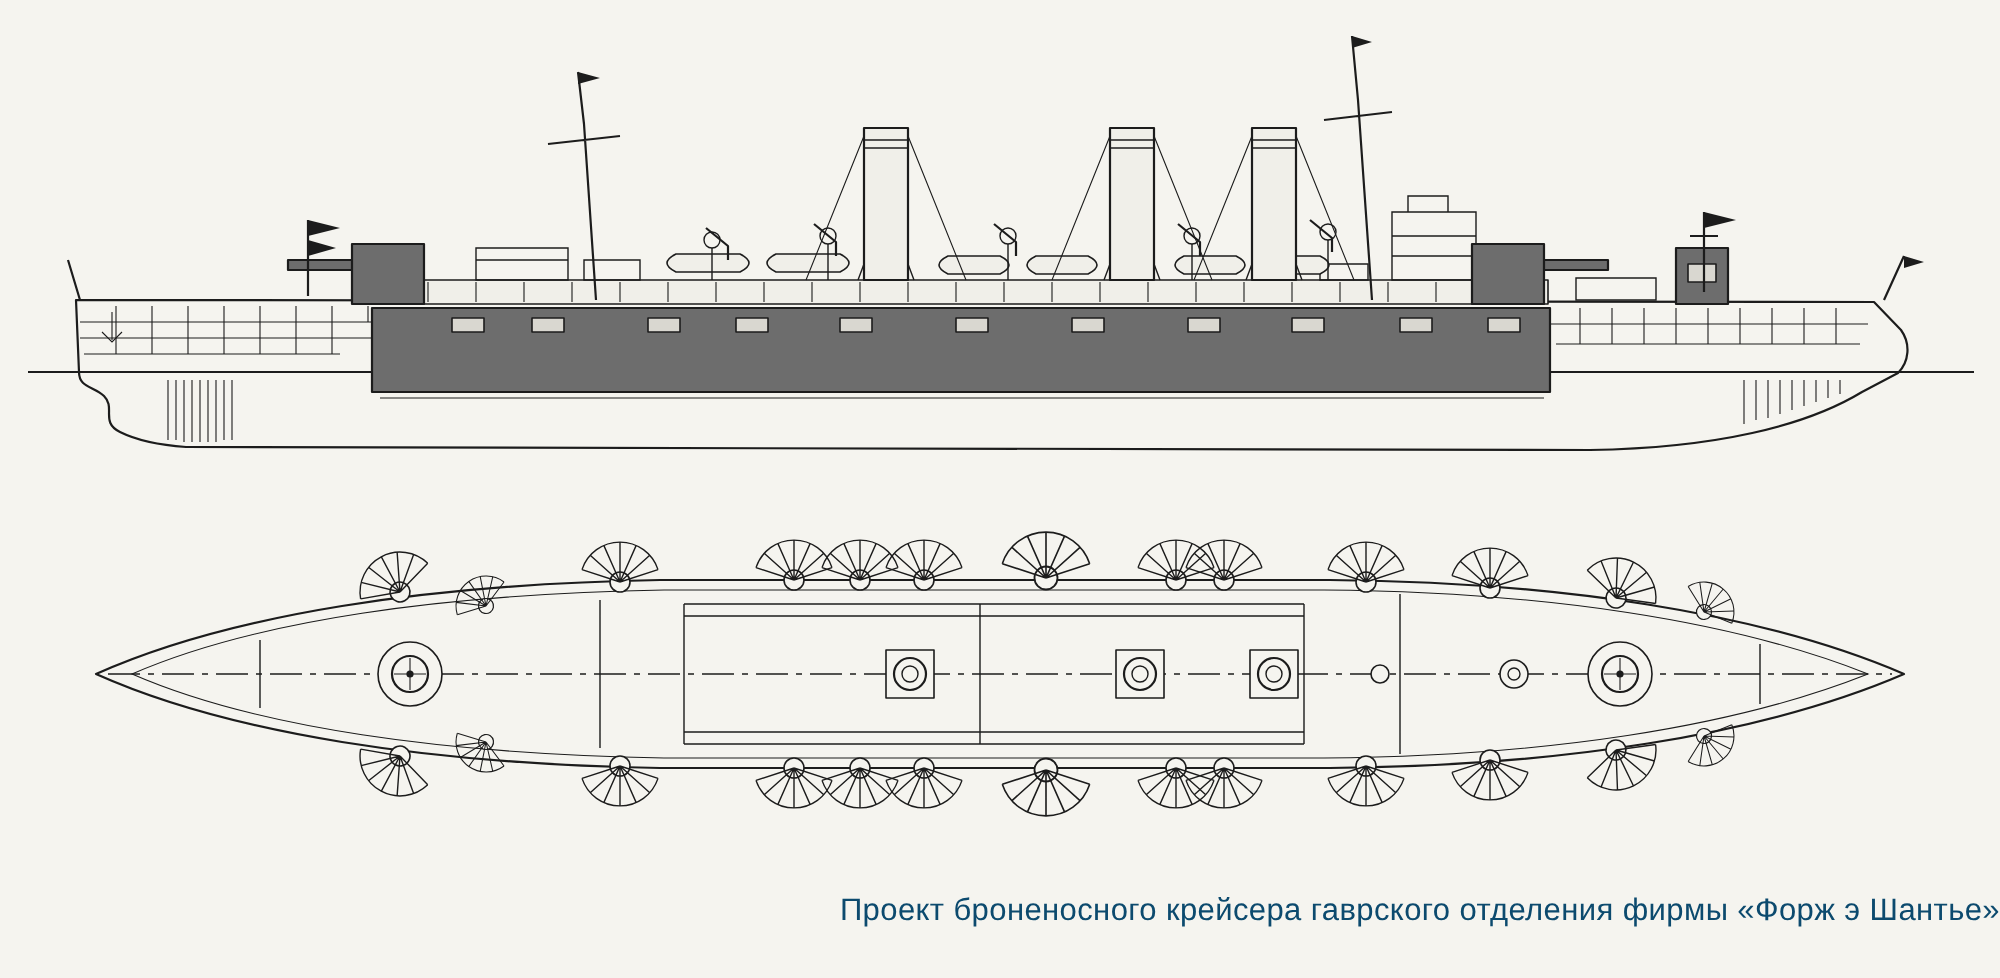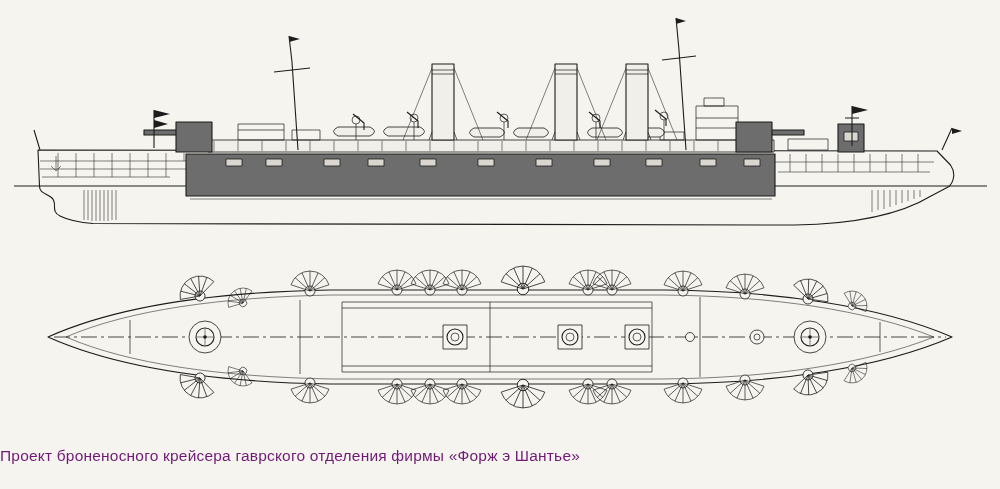--- a/index.html
+++ b/index.html
@@ -5,22 +5,22 @@
   html,body{margin:0;padding:0;background:#f5f4ef;}
   .stage{position:relative;width:1000px;height:489px;background:#f5f4ef;overflow:hidden;}
   .stage svg{position:absolute;left:0;top:0;}
   .ln{fill:none;stroke:#1c1c1c;stroke-width:1.1;stroke-linecap:butt;stroke-linejoin:round;}
   .ln2{fill:none;stroke:#1c1c1c;stroke-width:0.7;}
   .ln3{fill:none;stroke:#1c1c1c;stroke-width:0.55;}
   .fl{stroke:#1c1c1c;stroke-width:1.1;stroke-linejoin:round;}
   .fl2{stroke:#1c1c1c;stroke-width:0.8;stroke-linejoin:round;}
   .dot{fill:#1c1c1c;stroke:none;}
   .cl{fill:none;stroke:#1c1c1c;stroke-width:0.8;stroke-dasharray:16 4 3 4;}
-  .caption{position:absolute;left:0;right:0;top:447px;text-align:left;
-           font-family:"Liberation Sans",sans-serif;font-size:15.5px;color:#701a75;
+  .caption{position:absolute;left:0;right:0;top:447px;text-align:right;
+           font-family:"Liberation Sans",sans-serif;font-size:15.5px;color:#0c4a6e;
            letter-spacing:0.2px;}
 </style>
 </head>
 <body>
 
 <div class="stage">
 <svg width="1000" height="489" viewBox="0 0 1000 489">
   <defs>
     <g id="fan">
       <circle r="5" class="fl2" fill="#f5f4ef"></circle>

